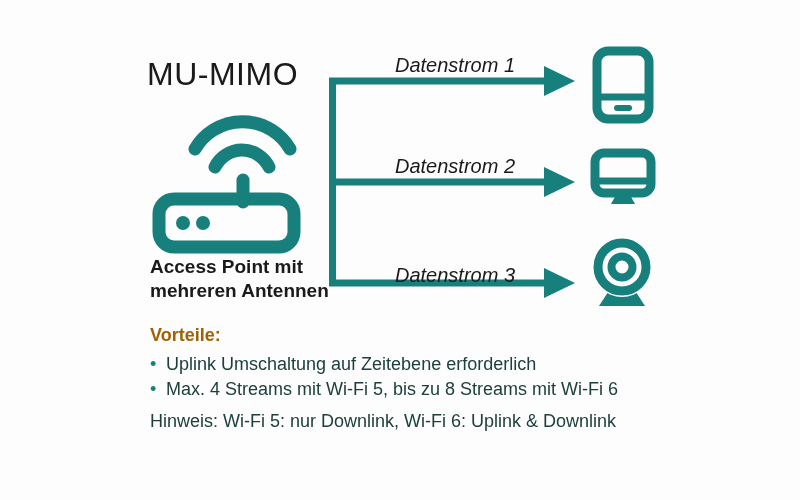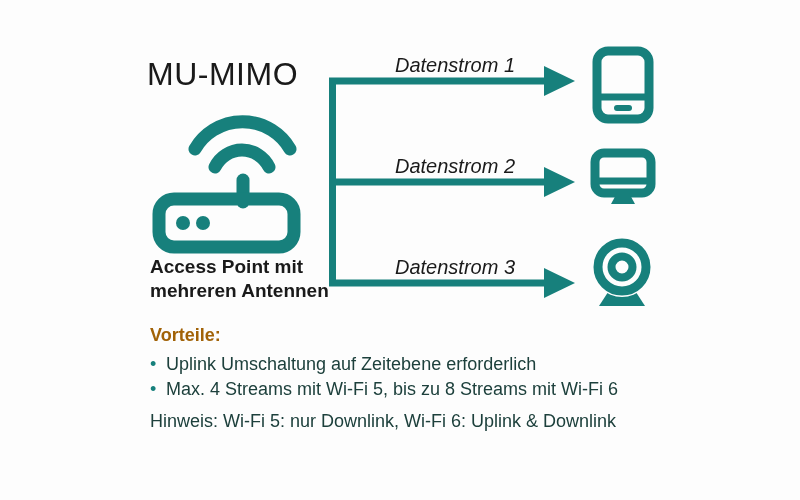--- a/index.html
+++ b/index.html
@@ -52,21 +52,21 @@
     left: 355px;
     width: 200px;
     text-align: center;
     font-size: 20px;
     color: #1a1a1a;
     white-space: nowrap;
     font-style: italic;
   }
   .stream-label.s1 { top: 54px; }
   .stream-label.s2 { top: 155px; }
-  .stream-label.s3 { top: 256px; }
+  .stream-label.s3 { top: 264px; }
   .device-icon { position: absolute; }
   .device-icon.tablet  { left: 592px; top: 46px; }
   .device-icon.monitor { left: 590px; top: 148px; }
   .device-icon.webcam  { left: 590px; top: 236px; }
   .benefits {
     position: absolute;
     left: 150px;
     top: 325px;
     width: 520px;
   }

